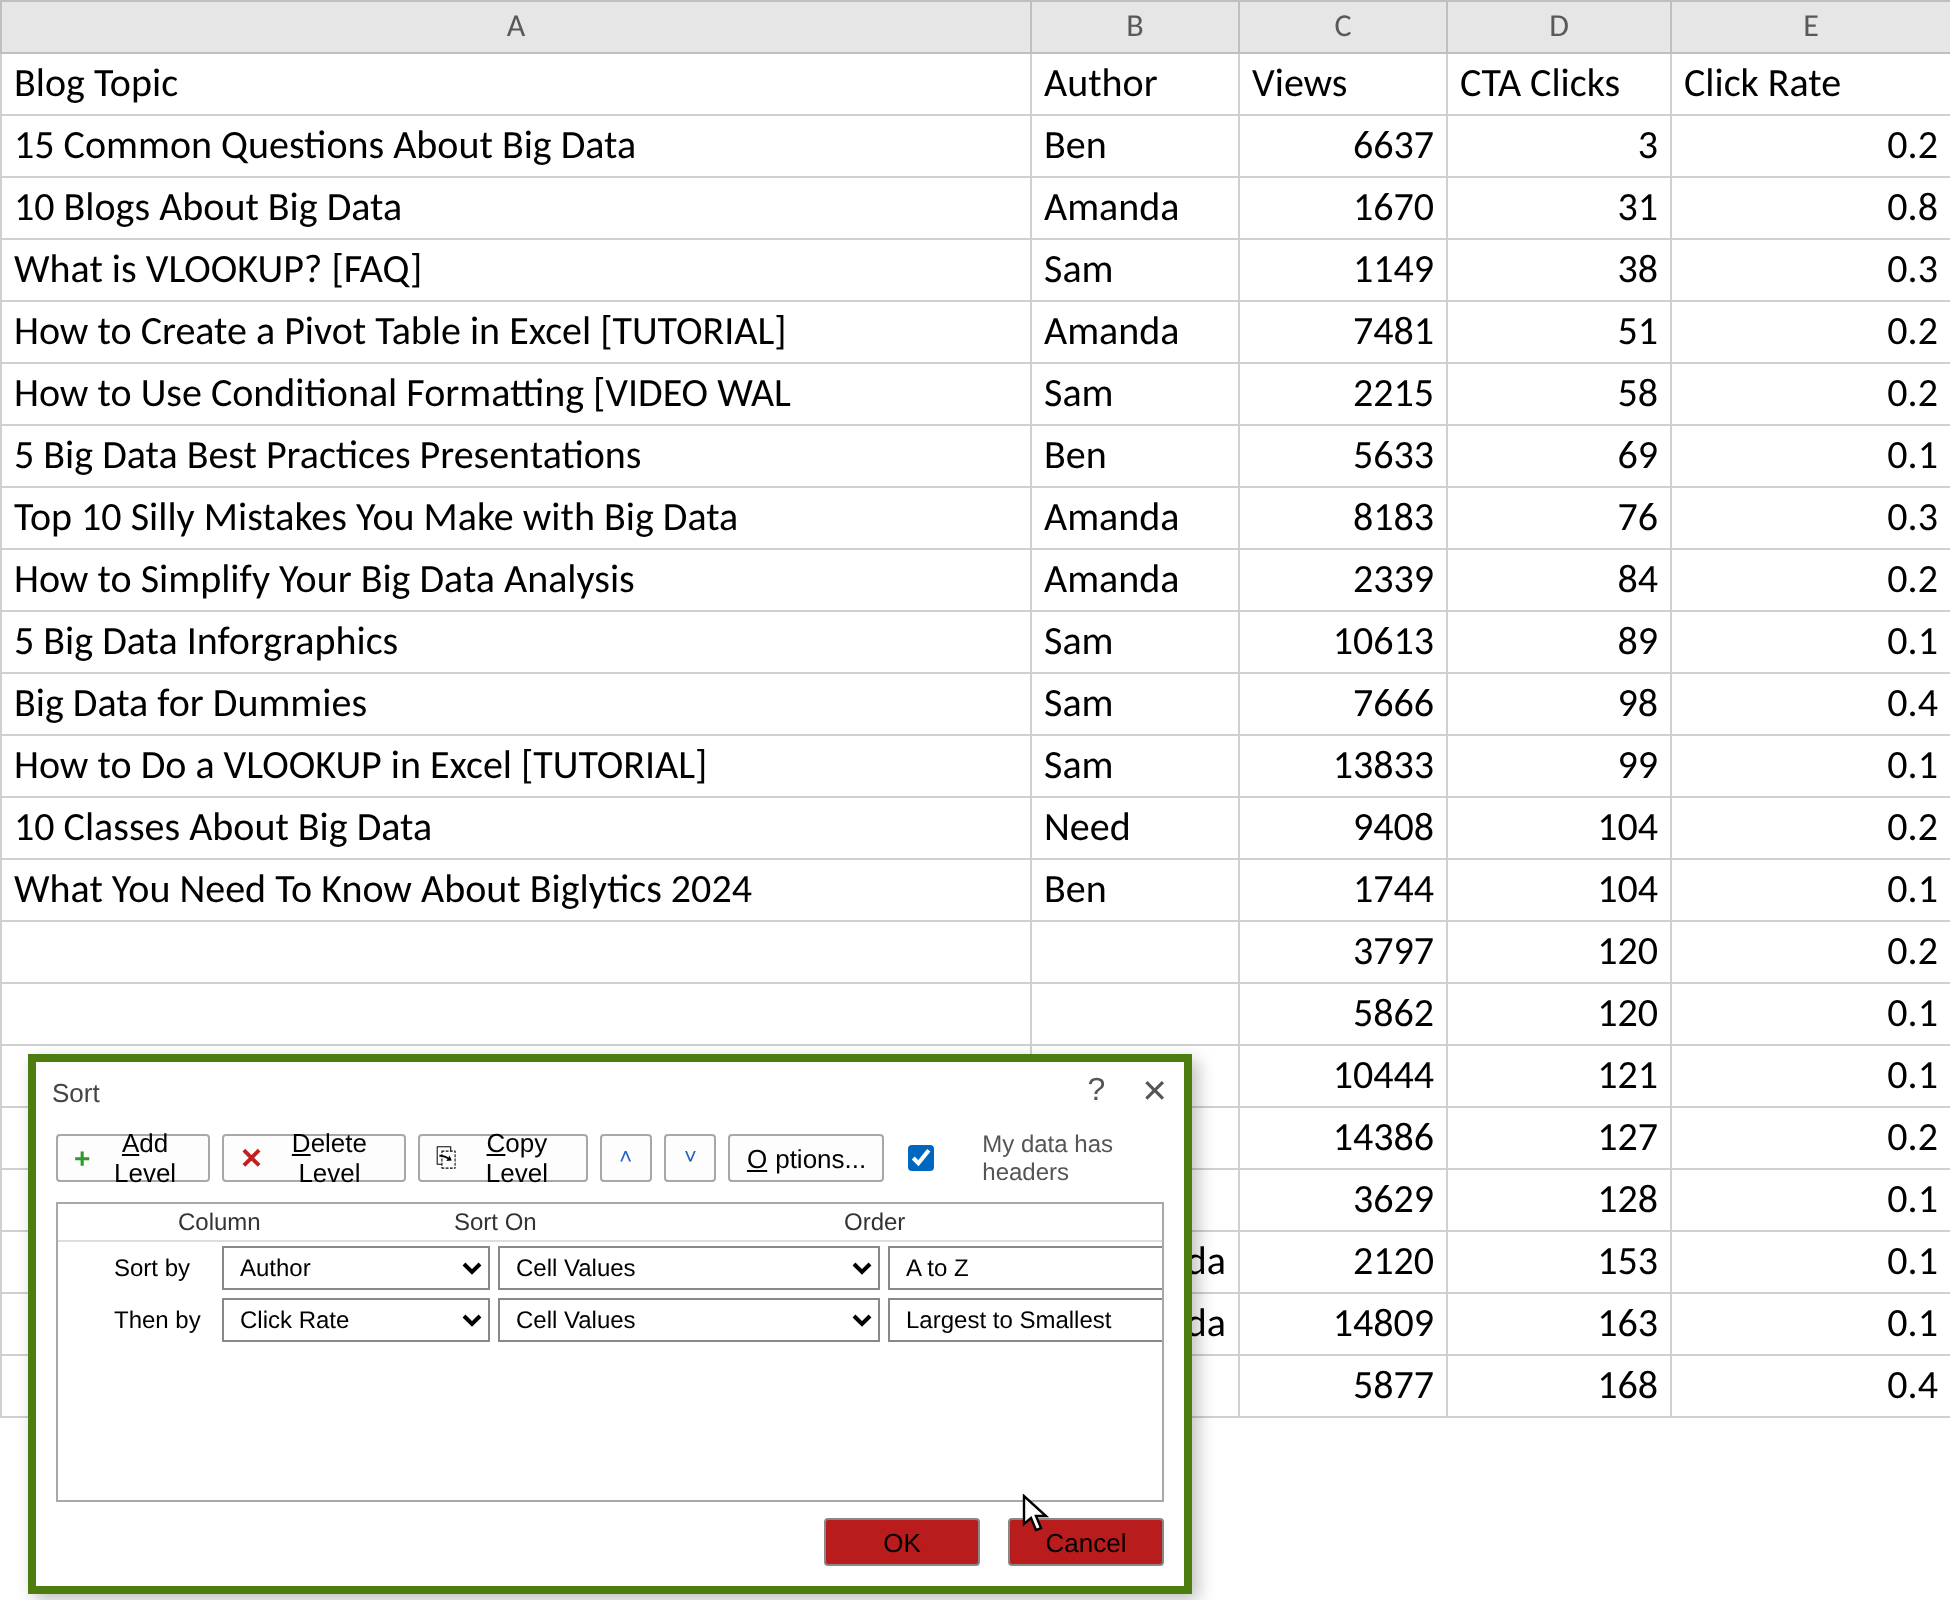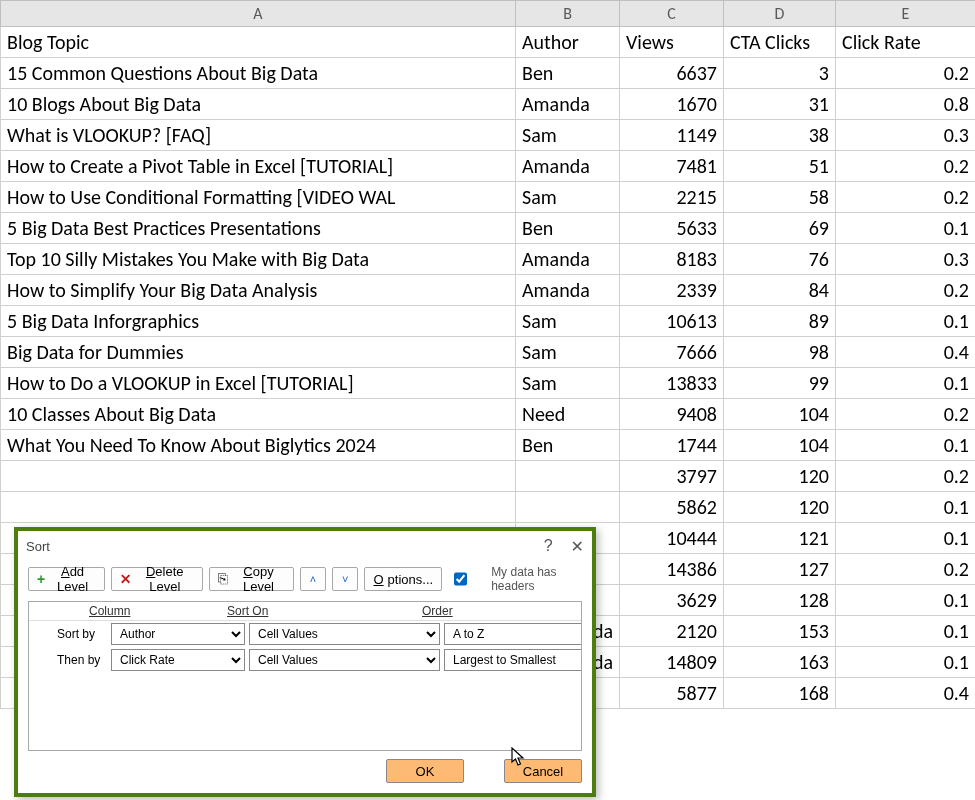--- a/index.html
+++ b/index.html
@@ -29,27 +29,27 @@
     .icon-plus { color: #2d9a2d; font-weight: bold; font-size: 14px; }
     .icon-x { color: #c02020; font-weight: bold; font-size: 14px; }
     .icon-copy { font-size: 13px; }
     .move-btn { width: 28px; justify-content: center; color: #2060c0; font-size: 11px; }
     .spacer-flex { flex: 1; }
     .chk-wrap { display: inline-flex; align-items: center; gap: 24px; font-size: 12px; color: #555; }
     .chk-wrap input { accent-color: #0067c0; width: 16px; height: 16px; }
 
     .dlg-grid { margin: 0 10px; border: 1px solid #a8a8a8; height: 150px; overflow: hidden; }
     .dlg-head { display: grid; grid-template-columns: 56px 138px 195px 170px; border-bottom: 1px solid #ddd; font-size: 12px; color: #333; }
-    .dlg-head > div { padding: 2px 4px; text-decoration: underline; }
+    .dlg-head > div { padding: 2px 4px; }
     .dlg-row { display: grid; grid-template-columns: 56px 138px 195px 170px; align-items: center; padding: 2px 0; margin-left: 24px; }
     .dlg-row .lbl { padding: 2px 4px; font-size: 12px; }
     .sel { border: 1px solid #888; background: #fff; height: 22px; font-size: 12px; width: calc(100% - 4px); margin: 0 2px; padding: 2px 4px; }
 
     .dlg-footer { display: flex; justify-content: flex-end; gap: 14px; padding: 8px 10px 10px; }
-    .ok-btn, .cancel-btn { width: 78px; height: 24px; text-align: center; border: 1px solid #888; background: #fdba74; font-size: 13px; border-radius: 2px; cursor: pointer; margin-left: 26px; }
+    .ok-btn, .cancel-btn { width: 78px; height: 24px; text-align: center; border: 1px solid #888; background: #b91c1c; font-size: 13px; border-radius: 2px; cursor: pointer; }
 
     .cursor { position: absolute; left: 511px; top: 747px; width: 16px; height: 20px; pointer-events: none; }
   </style>
 </head>
 <body>
 
 <div class="spreadsheet">
   <div class="row">
     <div class="cell col-head col-a">A</div>
     <div class="cell col-head col-b">B</div>

